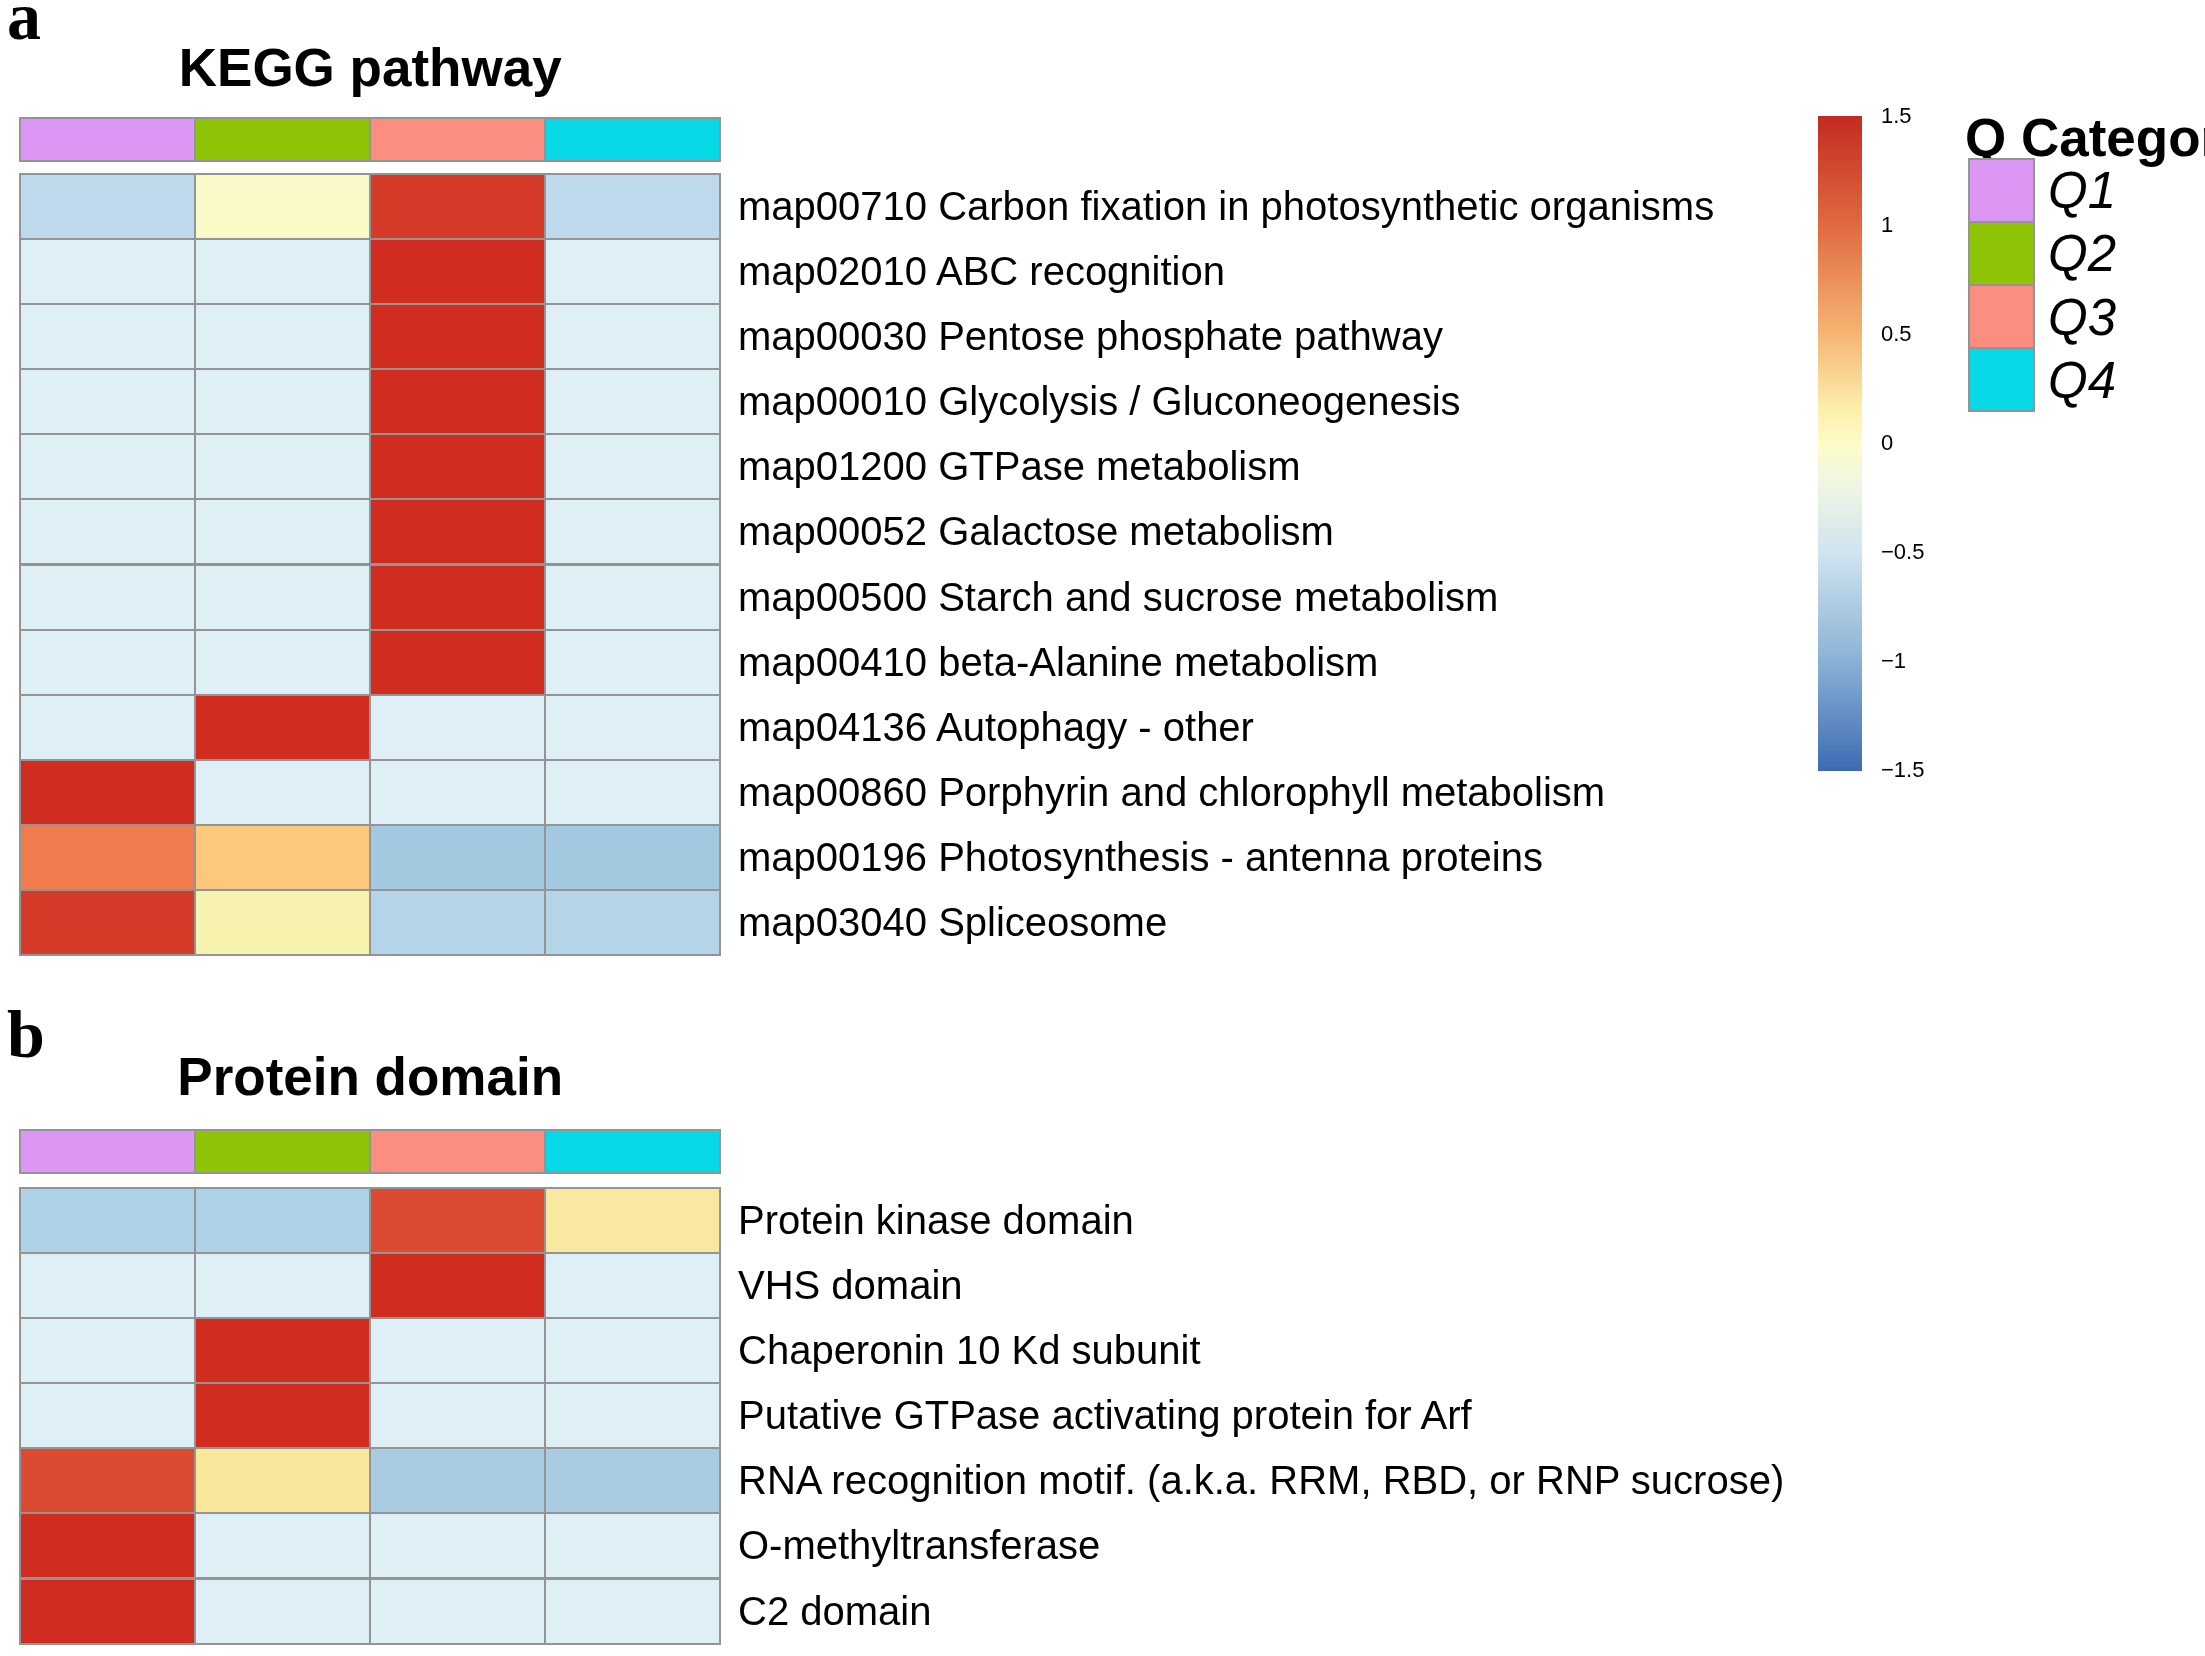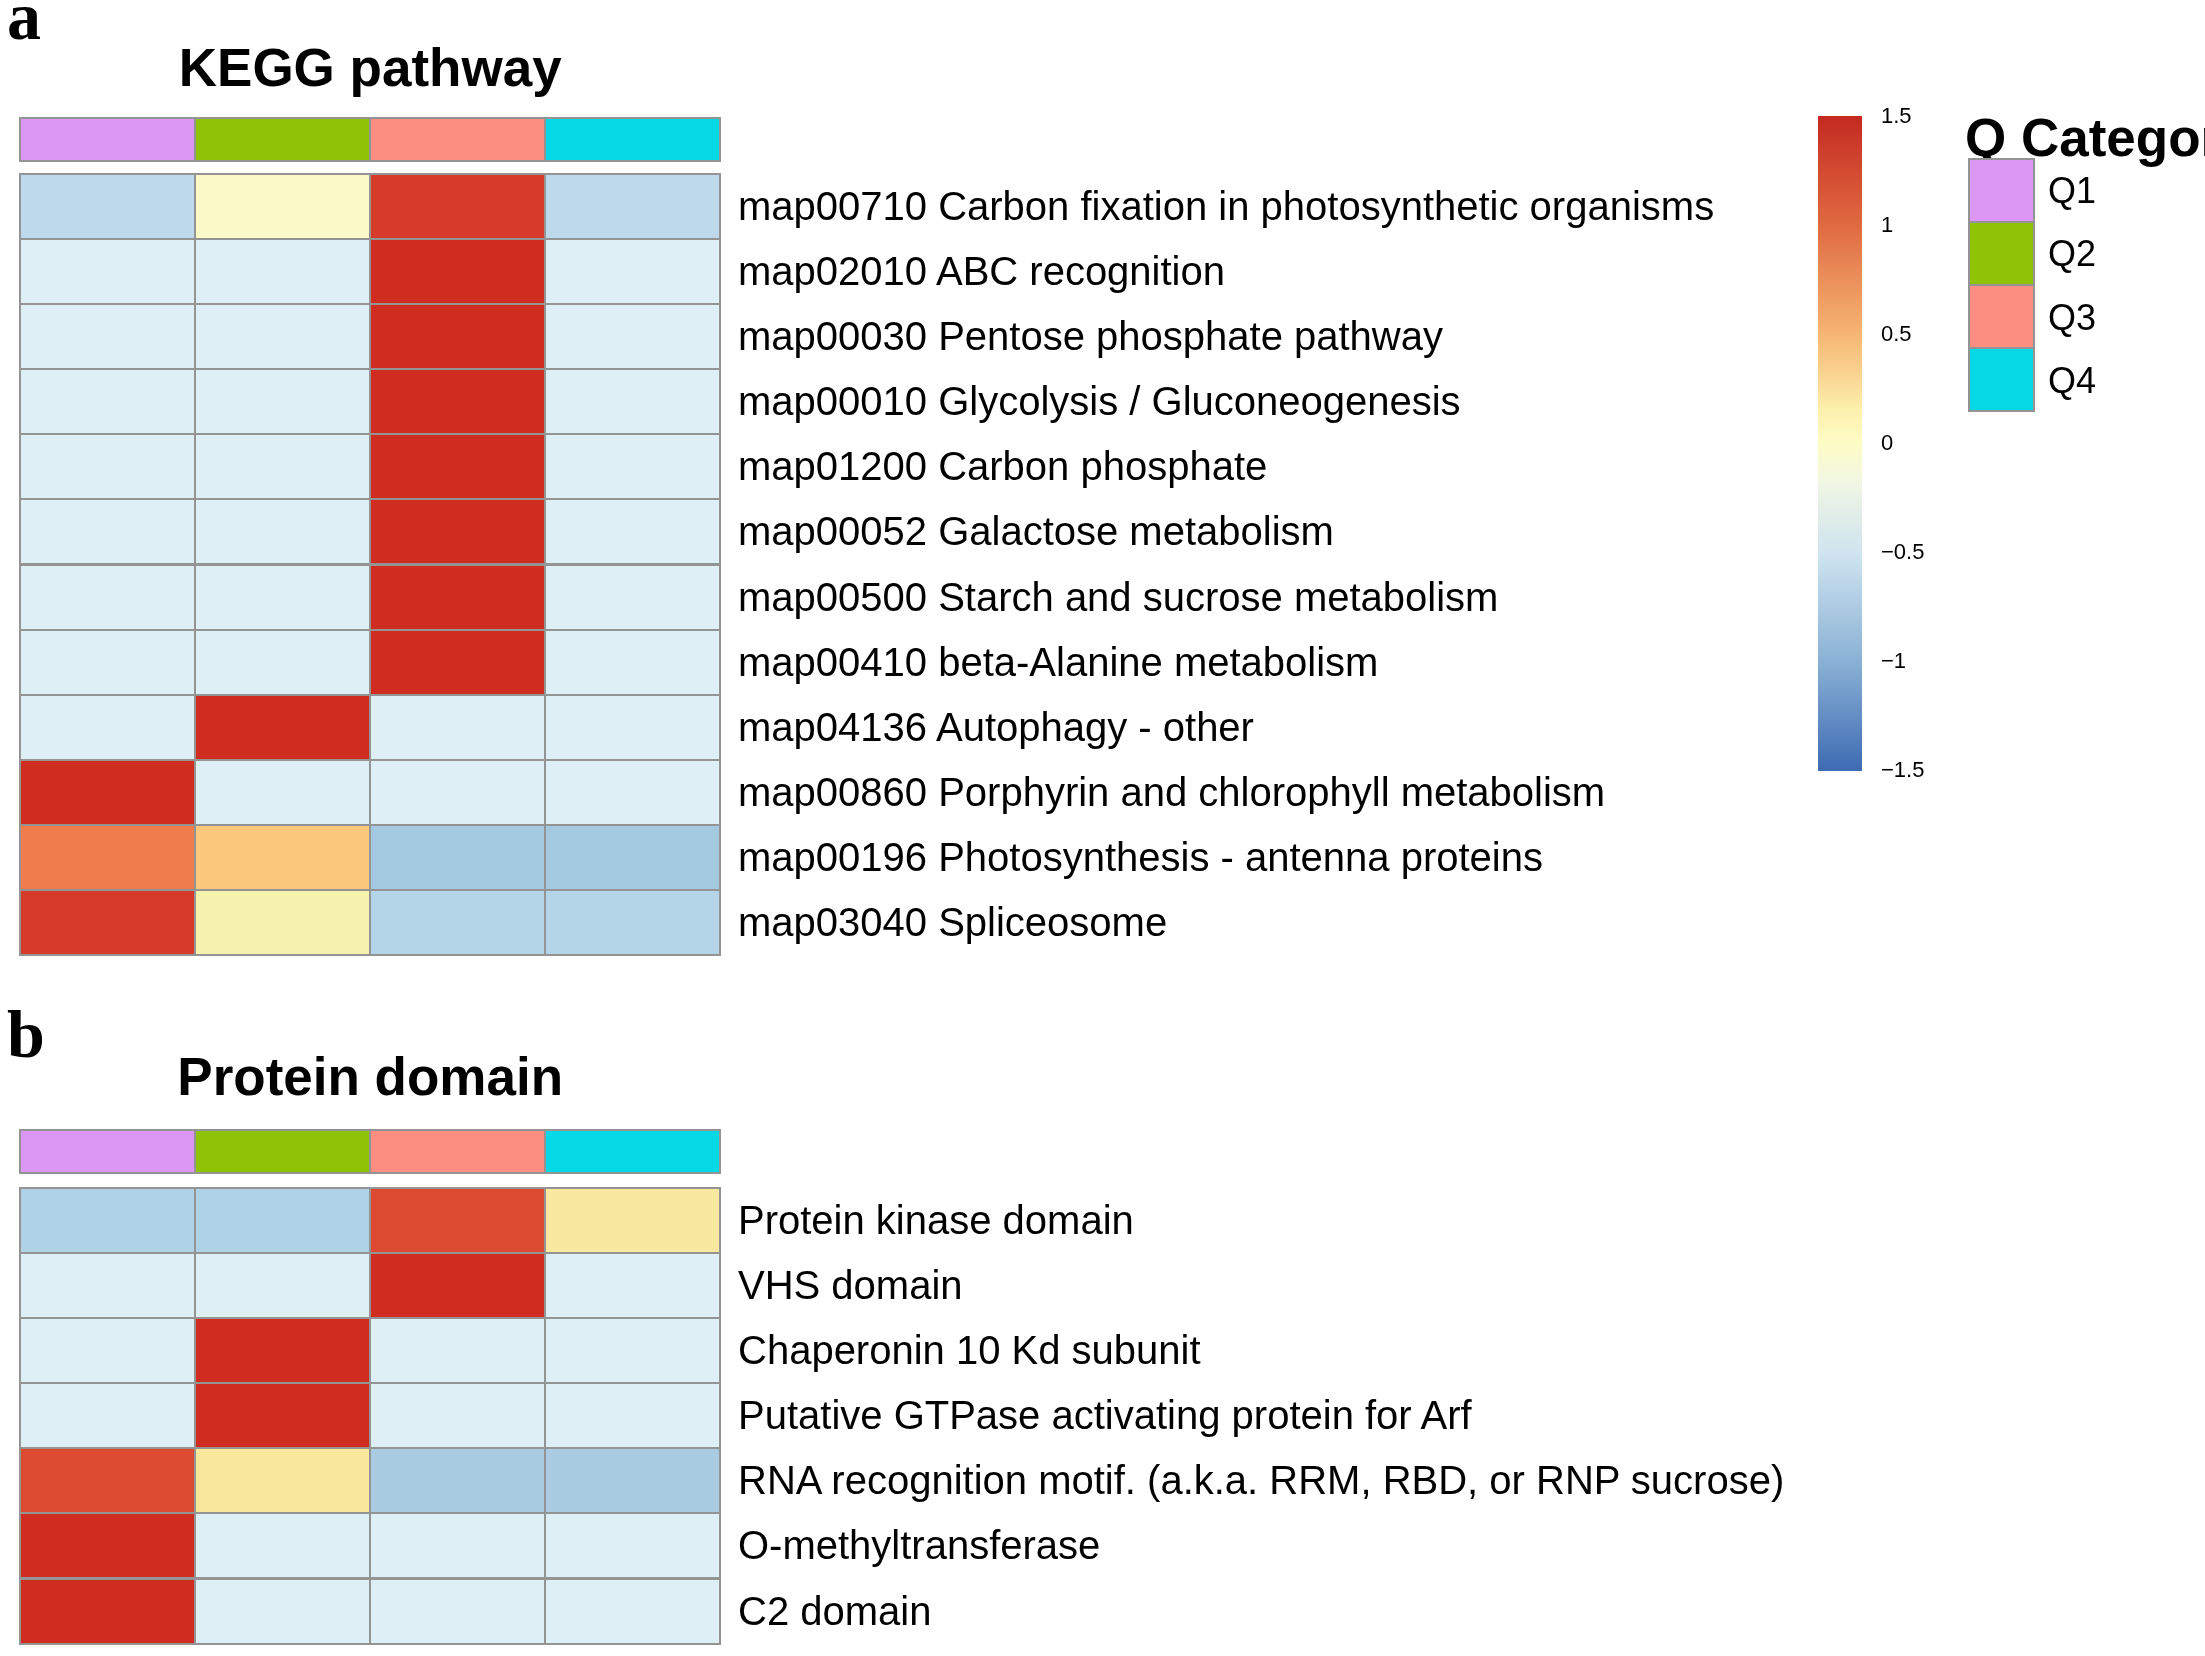--- a/index.html
+++ b/index.html
@@ -39,21 +39,21 @@
   .overlay{position:absolute;left:0;top:0;width:100%;height:100%;pointer-events:none;}
   .cb-tick{position:absolute;left:1881px;transform:translateY(-50%);font-size:22px;}
 
   .legend-title{position:absolute;left:1965px;top:107px;font-size:53px;
                 font-weight:bold;white-space:nowrap;}
   .legend-swatches{position:absolute;left:1968px;top:158px;width:63px;
                    border:2.1px solid #949494;background:#949494;}
   .legend-swatch{width:63px;height:61px;border-bottom:2.1px solid #949494;}
   .legend-swatch:last-child{border-bottom:none;}
   .legend-label{position:absolute;left:2048px;height:61px;display:flex;
-                align-items:center;font-size:36px;}
+                align-items:center;font-size:51px;font-style:italic;}
 </style>
 </head>
 <body>
 
 <div class="page">
 
   <span class="panel-letter letter-a">a</span>
   <div class="panel-title title-a">KEGG pathway</div>
   <div class="cat-header" id="header-0">
       <div class="cat-cell" style="background: rgb(219, 151, 243);"></div>
@@ -109,21 +109,21 @@
       <div class="heat-cell" style="background: rgb(214, 58, 40);"></div>
       <div class="heat-cell" style="background: rgb(247, 243, 174);"></div>
       <div class="heat-cell" style="background: rgb(180, 212, 232);"></div>
       <div class="heat-cell" style="background: rgb(180, 212, 232);"></div>
     </div>
   <div class="row-labels" id="labels-0">
       <div class="row-label">map00710 Carbon fixation in photosynthetic organisms</div>
       <div class="row-label">map02010 ABC recognition</div>
       <div class="row-label">map00030 Pentose phosphate pathway</div>
       <div class="row-label">map00010 Glycolysis / Gluconeogenesis</div>
-      <div class="row-label">map01200 Carbon phosphate</div>
+      <div class="row-label">map01200 GTPase metabolism</div>
       <div class="row-label">map00052 Galactose metabolism</div>
       <div class="row-label">map00500 Starch and sucrose metabolism</div>
       <div class="row-label">map00410 beta-Alanine metabolism</div>
       <div class="row-label">map04136 Autophagy - other</div>
       <div class="row-label">map00860 Porphyrin and chlorophyll metabolism</div>
       <div class="row-label">map00196 Photosynthesis - antenna proteins</div>
       <div class="row-label">map03040 Spliceosome</div>
     </div>
 
   <span class="panel-letter letter-b">b</span>

